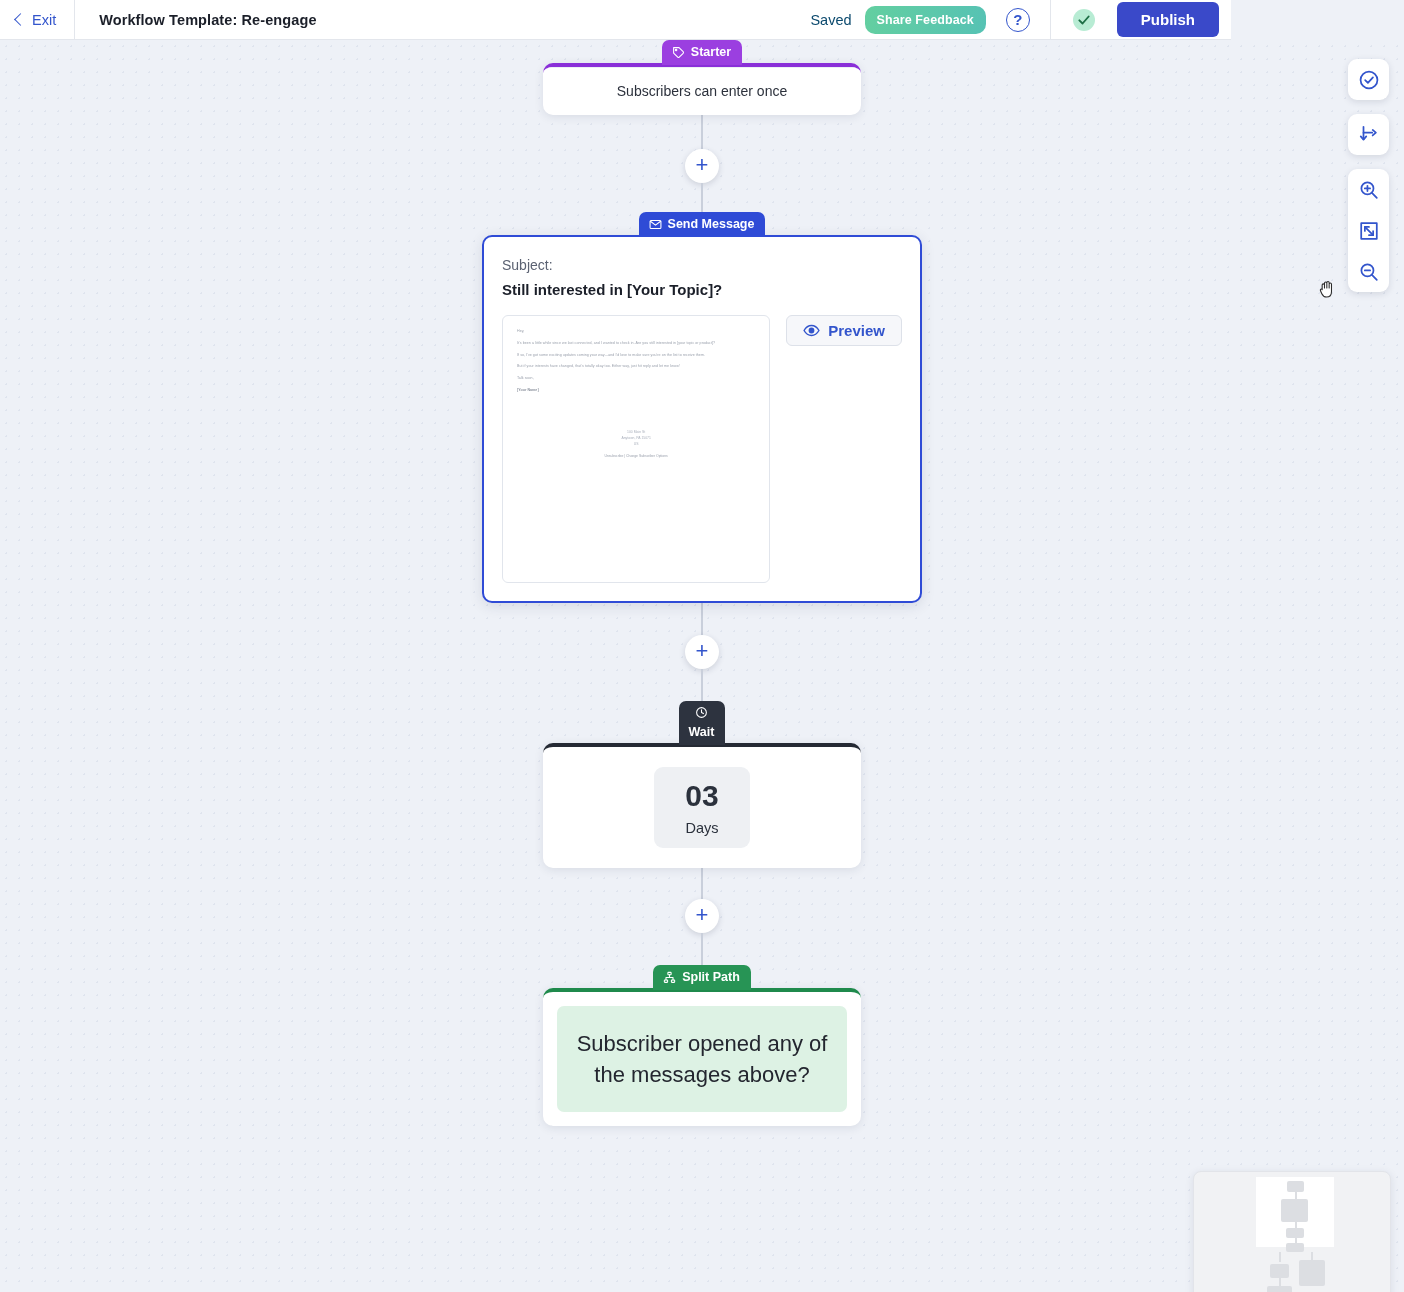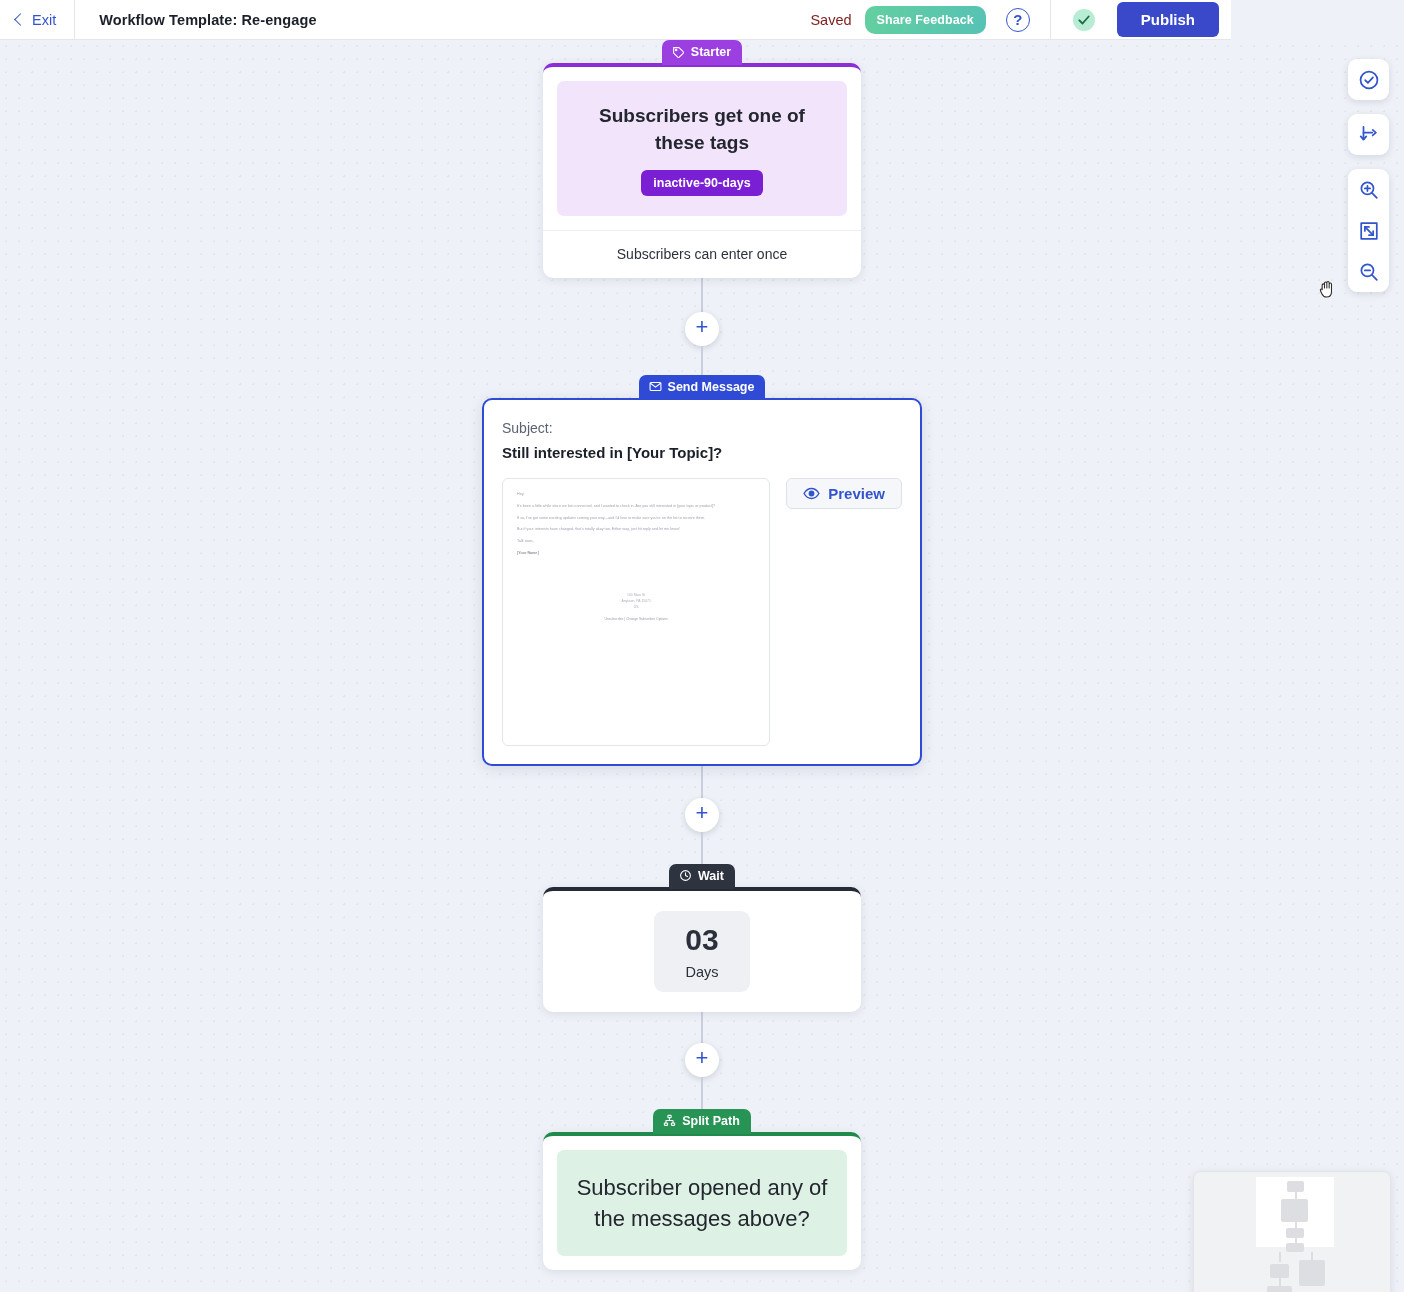--- a/index.html
+++ b/index.html
@@ -29,21 +29,21 @@
     transform: rotate(45deg); margin-top: 0px; }
   .topbar-divider { width: 1px; height: 40px; background: #e3e6ec; }
   .doc-title {
     padding-left: 24px; font-size: 14.5px; color: #1b1f29; font-weight: 600;
     letter-spacing: .1px;
     text-align: center;
   }
   .topbar-right {
     margin-left: auto; display: flex; align-items: center; height: 100%;
   }
-  .saved-text { font-size: 14.5px; color: #7f1d1d; margin-right: 13px; }
+  .saved-text { font-size: 14.5px; color: #0c4a6e; margin-right: 13px; }
   .share-feedback {
     background: linear-gradient(100deg,#63cfa0 0%, #56c2b4 100%);
     color: #ffffff; font-size: 12.5px; font-weight: 600;
     padding: 7px 12px; border-radius: 10px; cursor: pointer;
     letter-spacing: .1px;
   }
   .help-btn {
     margin-left: 20px; margin-right: 20px;
     width: 24px; height: 24px; border-radius: 50%;
     border: 1.7px solid #3355cc; color: #3355cc;
@@ -173,21 +173,21 @@
   .preview-btn {
     display: flex; align-items: center; gap: 8px;
     background: #f6f7fa; border: 1px solid #dde1e9;
     border-radius: 6px; padding: 6px 16px;
     color: #3355cc; font-size: 15px; font-weight: 700;
     cursor: pointer;
   }
   .preview-btn svg { width: 17px; height: 17px; }
 
   
-  .badge-wait { background: #2d333f; }
+  .badge-wait { background: #2d333f; flex-direction: column; }
   .card-wait { width: 318px; border-top: 4px solid #252a34; }
   .wait-inner {
     margin: 20px auto; width: 96px;
     background: #eef0f3; border-radius: 9px;
     padding: 14px 8px 12px; text-align: center;
   }
   .wait-num { font-size: 30px; font-weight: 700; color: #2b313c; line-height: 1; }
   .wait-unit { font-size: 14.5px; color: #2b313c; margin-top: 9px; }
 
   
@@ -259,24 +259,20 @@
 
     <div class="node">
       <div class="node-badge badge-starter">
         <svg viewBox="0 0 24 24" fill="none" stroke="#ffffff" stroke-width="2" stroke-linecap="round" stroke-linejoin="round">
             <path d="M20.6 13.4 13.4 20.6a2 2 0 0 1-2.8 0L3 13V3h10l7.6 7.6a2 2 0 0 1 0 2.8z"></path>
             <circle cx="7.5" cy="7.5" r="1.4"></circle>
           </svg>
         <span>Starter</span>
       </div>
       <div class="node-card card-starter">
-        <div class="starter-inner">
-          <div class="starter-title">Subscribers get one of these tags</div>
-          <span class="tag-pill">inactive-90-days</span>
-        </div>
         <div class="starter-footer">Subscribers can enter once</div>
       </div>
     </div>
 
     <div class="connector" style="height:34px"></div>
     <div class="plus-wrap" style="height:34px">
       <div class="plus-btn"></div>
     </div>
     <div class="connector" style="height:29px"></div>
 

